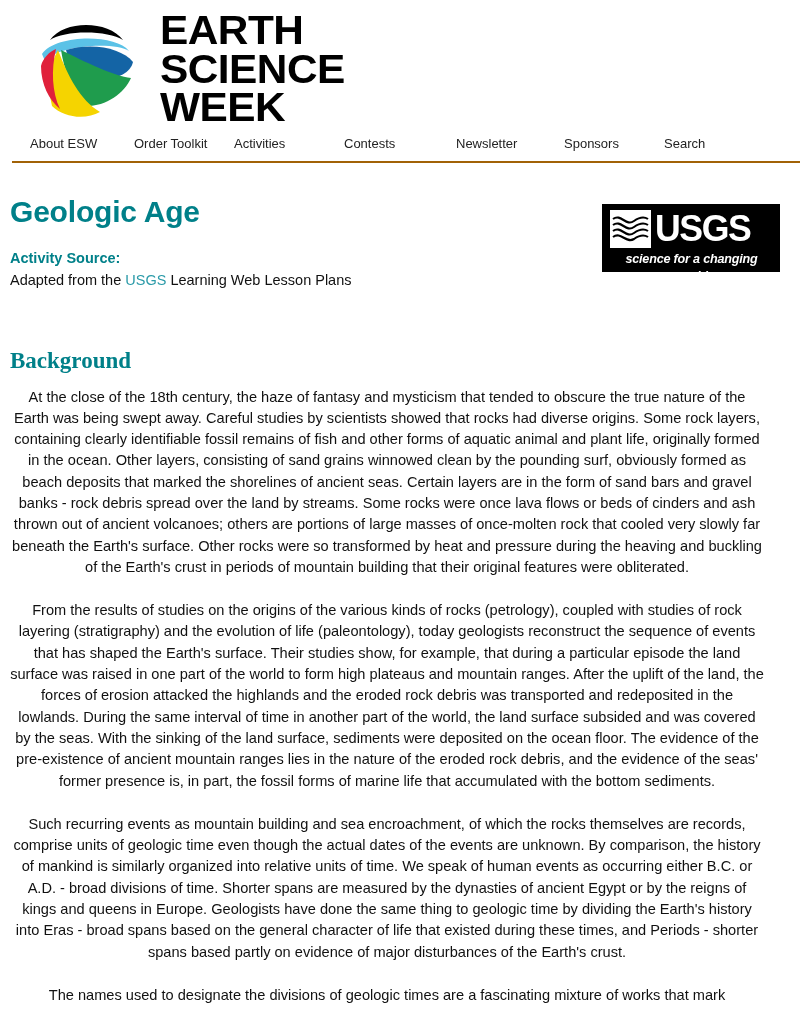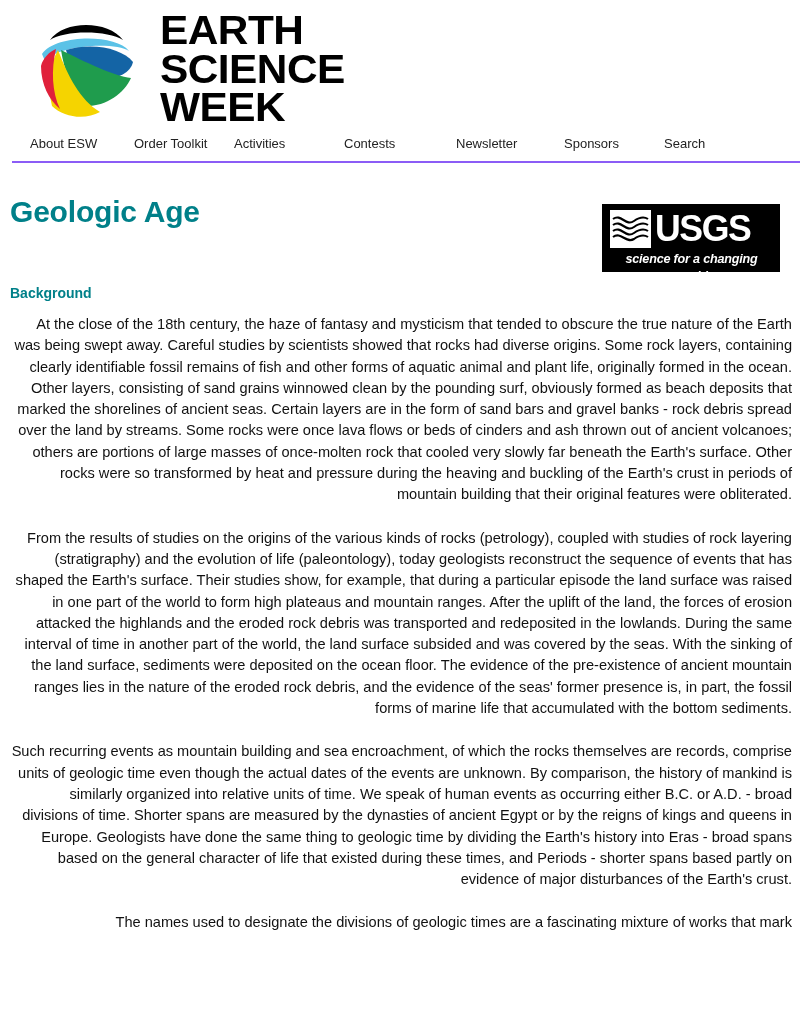--- a/index.html
+++ b/index.html
@@ -43,42 +43,42 @@
     text-transform: uppercase;
     transform: scaleX(1.06);
     transform-origin: left center;
   }
   .logo-wordmark span { display: block; }
 
   
   nav.main-nav {
     margin-top: 4px;
     padding: 0 0 6px 18px;
-    border-bottom: 2px solid #8b5cf6;
+    border-bottom: 2px solid #a16207;
     display: block;
     white-space: nowrap;
   }
   nav.main-nav a {
     display: inline-block;
     font-size: 13px;
     color: #222222;
     text-decoration: none;
     padding: 4px 0;
   }
   nav.main-nav a:nth-child(1) { width: 104px; }
   nav.main-nav a:nth-child(2) { width: 100px; }
   nav.main-nav a:nth-child(3) { width: 110px; }
   nav.main-nav a:nth-child(4) { width: 112px; }
   nav.main-nav a:nth-child(5) { width: 108px; }
   nav.main-nav a:nth-child(6) { width: 100px; }
   nav.main-nav a:nth-child(7) { width: 80px; }
 
   
   main.page {
-    padding: 0 8px 0 10px;
+    padding: 0 36px 0 10px;
     position: relative;
     margin-top: 32px;
   }
   h1.page-title {
     color: #008089;
     font-size: 30px;
     font-weight: bold;
     margin: 22px 0 0 0;
     letter-spacing: -0.2px;
   }
@@ -142,31 +142,32 @@
     font-size: 12.6px;
     line-height: 17px;
     letter-spacing: -0.2px;
     margin-top: 2px;
     text-align: center;
   }
 
   
   h2.section-heading {
     color: #008089;
-    font-size: 14px;
+    font-size: 23px;
     font-weight: bold;
     margin: 56px 0 0 0;
+    font-family: Liberation Serif, serif;
   }
   .body-copy { margin-top: 13px; }
   .body-copy p {
     font-size: 14.6px;
     line-height: 1.46;
     color: #111111;
     margin: 0 0 22px 0;
-    text-align: right;
+    text-align: center;
   }
   .body-copy p:last-child { margin-bottom: 0; }
 </style>
 </head>
 <body>
 
 <header class="site-header">
   <div class="logo-row">
     <div class="logo-mark">
       <svg width="112" height="110" viewBox="0 0 112 110" aria-hidden="true">
@@ -193,20 +194,24 @@
 
   <nav class="main-nav">
     <a href="#">About ESW</a><a href="#">Order Toolkit</a><a href="#">Activities</a><a href="#">Contests</a><a href="#">Newsletter</a><a href="#">Sponsors</a><a href="#">Search</a>
   </nav>
 </header>
 
 <main class="page">
 
   <h1 class="page-title">Geologic Age</h1>
 
+  <div class="source-block">
+    <span class="source-label">Activity Source:</span>
+    <span class="source-text"><span>Adapted from the </span><a href="#">USGS</a><span> Learning Web Lesson Plans</span></span>
+  </div>
 
   <div class="usgs-logo">
     <div class="usgs-top">
       <div class="usgs-wave">
         <svg width="41" height="38" viewBox="0 0 41 38" aria-hidden="true">
           <rect x="0" y="0" width="41" height="38" fill="#ffffff"></rect>
           <g stroke="#000000" fill="none" stroke-width="2.1">
             <path d="M3 9 C11 3, 16 17, 24 11 C31 6, 35 7, 38 9"></path>
             <path d="M3 15 C11 9, 16 23, 24 17 C31 12, 35 13, 38 15"></path>
             <path d="M3 21 C11 15, 16 29, 24 23 C31 18, 35 19, 38 21"></path>

